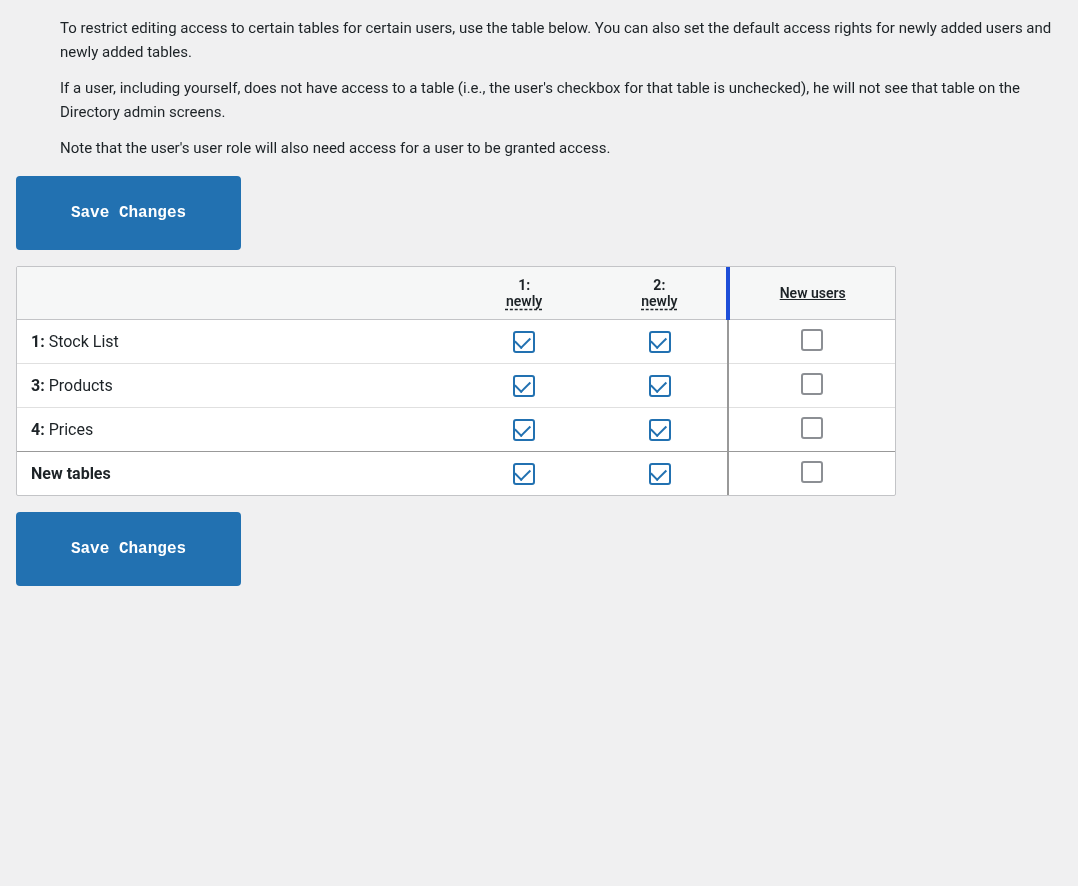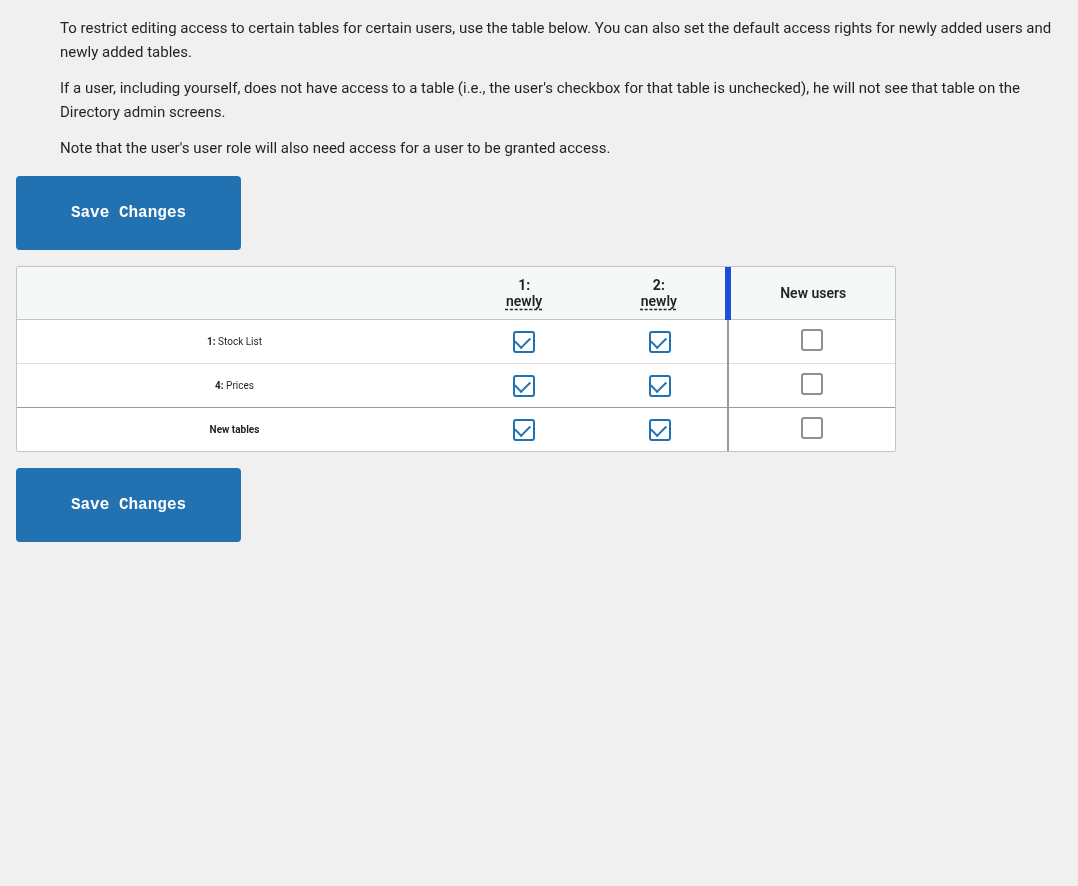--- a/index.html
+++ b/index.html
@@ -65,22 +65,23 @@
       font-size: 14px;
       border-bottom: 1px solid #c3c4c7;
       font-weight: 600;
     }
 
     thead th.empty-header {
       width: 50%;
     }
 
     thead th.user-col {
-      border-left: 6px solid #1d4ed8;
+      border-left: 4px solid #1d4ed8;
       min-width: 110px;
+      text-decoration: underline;
     }
 
     thead th.user-col-inner {
       min-width: 90px;
     }
 
     thead th .col-num {
       font-weight: 700;
       display: block;
     }
@@ -100,23 +101,23 @@
       border-bottom: none;
     }
 
     tbody td {
       padding: 9px 14px;
       text-align: center;
       font-size: 14px;
     }
 
     tbody td.row-label {
-      text-align: center;
+      text-align: left;
       padding-right: 18px;
-      font-size: 10px;
+      font-size: 16px;
     }
 
     tbody td.new-users-col {
       border-left: 2px solid #999;
     }
 
     .new-tables-row td {
       font-weight: 700;
       border-top: 1px solid #999;
     }
@@ -191,20 +192,32 @@
           <span class="checkbox-checked"></span>
         </td>
         <td>
           <span class="checkbox-checked"></span>
         </td>
         <td class="new-users-col">
           <span class="checkbox-unchecked"></span>
         </td>
       </tr>
       <tr>
+        <td class="row-label"><span class="bold-label">3:</span> Products</td>
+        <td>
+          <span class="checkbox-checked"></span>
+        </td>
+        <td>
+          <span class="checkbox-checked"></span>
+        </td>
+        <td class="new-users-col">
+          <span class="checkbox-unchecked"></span>
+        </td>
+      </tr>
+      <tr>
         <td class="row-label"><span class="bold-label">4:</span> Prices</td>
         <td>
           <span class="checkbox-checked"></span>
         </td>
         <td>
           <span class="checkbox-checked"></span>
         </td>
         <td class="new-users-col">
           <span class="checkbox-unchecked"></span>
         </td>

